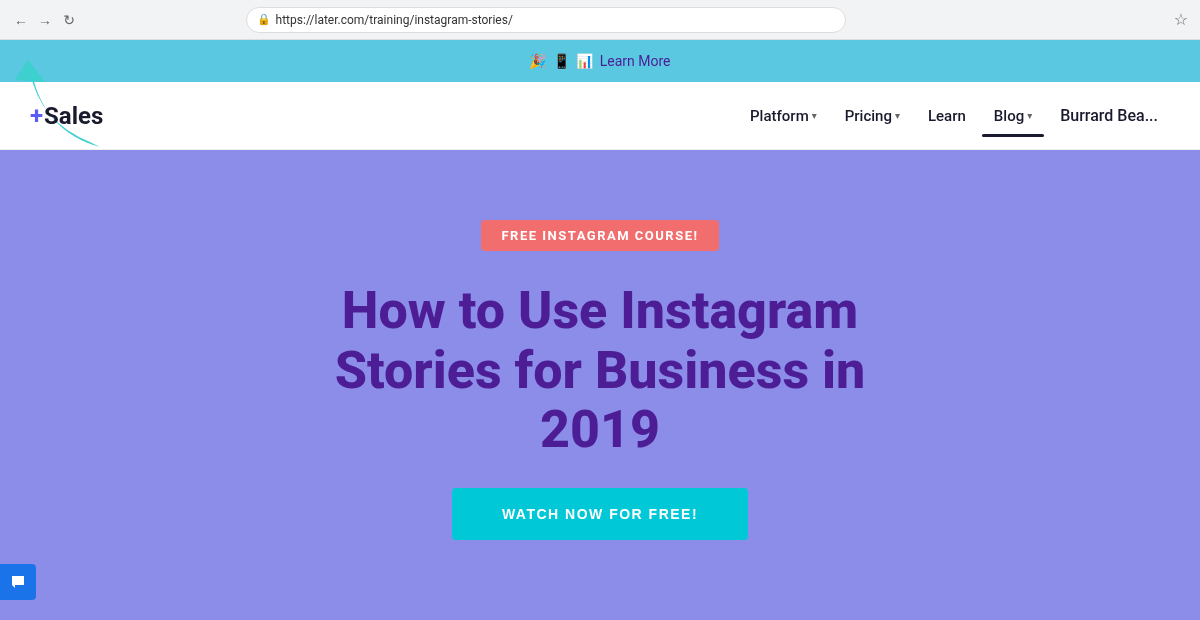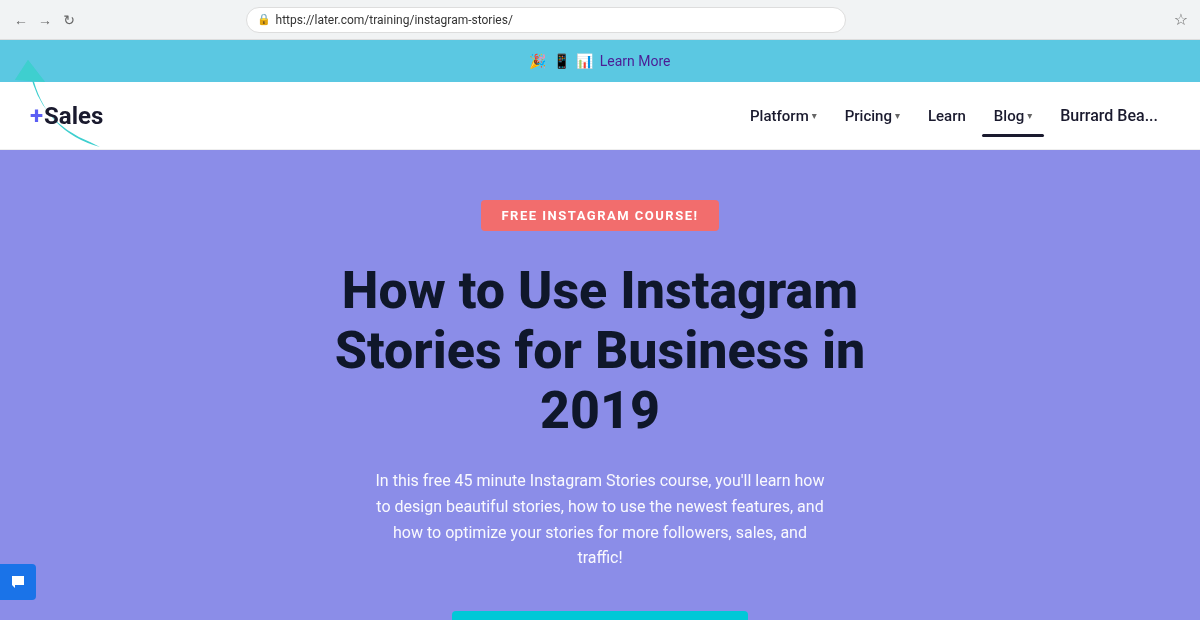--- a/index.html
+++ b/index.html
@@ -167,21 +167,21 @@
       letter-spacing: 1.5px;
       padding: 8px 20px;
       border-radius: 4px;
       text-transform: uppercase;
       margin-bottom: 30px;
       text-align: center;
     }
     .hero-title {
       font-size: 52px;
       font-weight: 800;
-      color: #0f172a;
+      color: #4c1d95;
       line-height: 1.15;
       max-width: 600px;
       margin-bottom: 28px;
     }
     .hero-desc {
       font-size: 16px;
       color: white;
       max-width: 450px;
       line-height: 1.6;
       margin-bottom: 40px;
@@ -271,21 +271,20 @@
       <span>Blog</span>
       <span class="chevron">▾</span>
     </a>
     <span class="nav-account">Burrard Bea...</span>
   </div>
 </nav>
 
 <section class="hero">
   <div class="course-badge">FREE INSTAGRAM COURSE!</div>
   <h1 class="hero-title">How to Use Instagram Stories for Business in 2019</h1>
-  <p class="hero-desc">In this free 45 minute Instagram Stories course, you'll learn how to design beautiful stories, how to use the newest features, and how to optimize your stories for more followers, sales, and traffic!</p>
   <button class="cta-btn">WATCH NOW FOR FREE!</button>
 
 </section>
 
 <div class="chat-widget">
   <svg viewBox="0 0 24 24" xmlns="http://www.w3.org/2000/svg">
     <path d="M4 4h16v12H4zM4 16l4 4v-4"></path>
     <line x1="7" y1="9" x2="17" y2="9" stroke="white" stroke-width="1.5"></line>
     <line x1="7" y1="13" x2="13" y2="13" stroke="white" stroke-width="1.5"></line>
   </svg>

